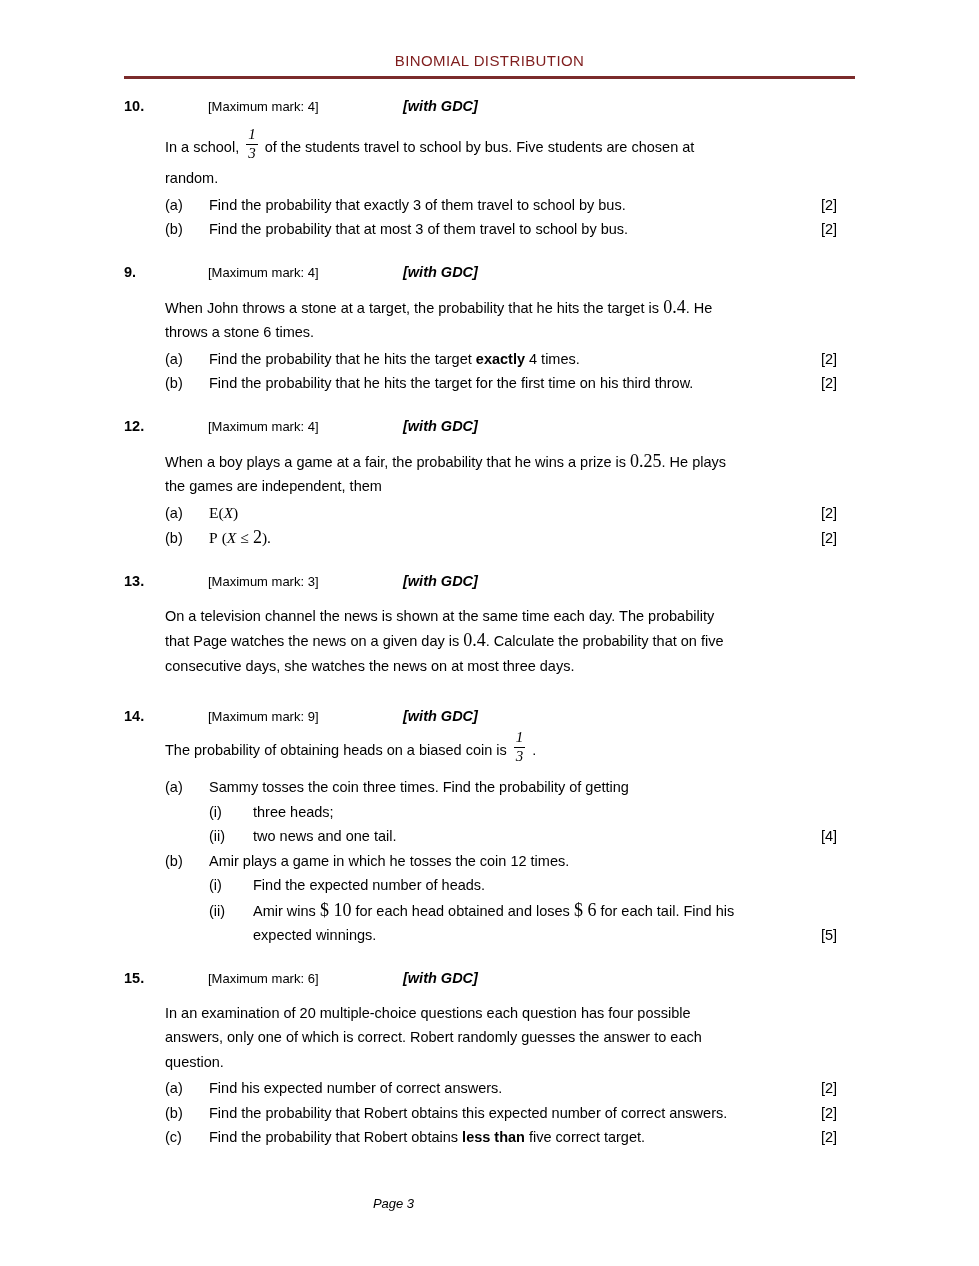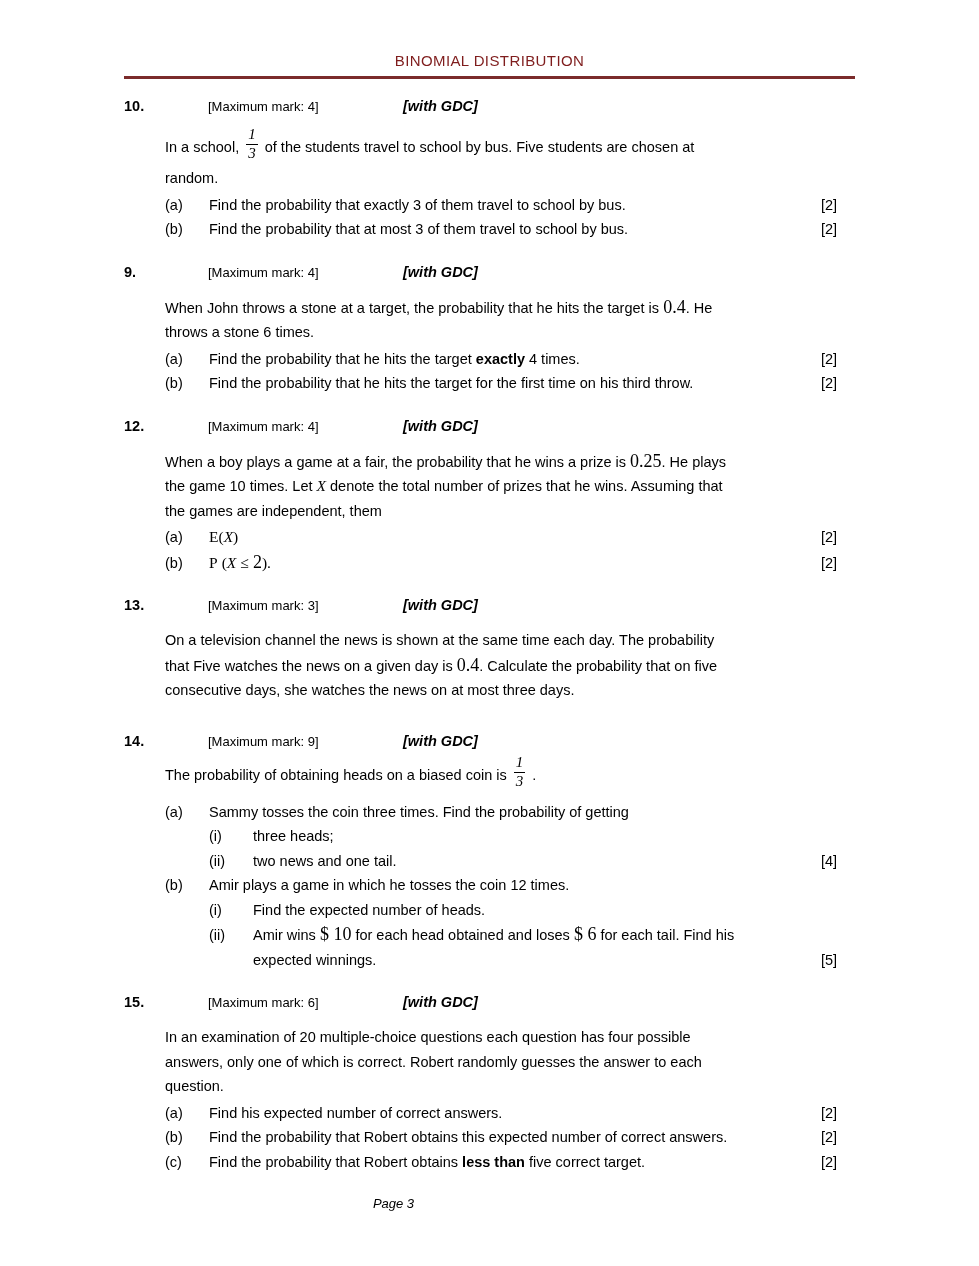--- a/index.html
+++ b/index.html
@@ -252,25 +252,20 @@
         <div class="q-num">12.</div>
         <div class="q-max">[Maximum mark: 4]</div>
         <div class="q-gdc">[with GDC]</div>
       </div>
       <div class="q-body">
         <div class="stem">
           <div>
             <span>When a boy plays a game at a fair, the probability that he wins a prize is</span>
             <span class="mn">0.25</span><span>. He plays</span>
           </div>
-          <div>
-            <span>the game 10 times. Let</span>
-            <span class="mi">X</span>
-            <span>denote the total number of prizes that he wins. Assuming that</span>
-          </div>
           <div>the games are independent, them</div>
         </div>
         <div class="parts">
           <div class="part">
             <div class="part-lab">(a)</div>
             <div class="part-txt">
               <span class="mo">E</span><span class="mo">(</span><span class="mi">X</span><span class="mo">)</span>
             </div>
             <div class="marks">[2]</div>
           </div>
@@ -293,21 +288,21 @@
     <div class="q">
       <div class="q-head">
         <div class="q-num">13.</div>
         <div class="q-max">[Maximum mark: 3]</div>
         <div class="q-gdc">[with GDC]</div>
       </div>
       <div class="q-body">
         <div class="stem">
           <div>On a television channel the news is shown at the same time each day. The probability</div>
           <div>
-            <span>that Five watches the news on a given day is</span>
+            <span>that Page watches the news on a given day is</span>
             <span class="mn">0.4</span><span>. Calculate the probability that on five</span>
           </div>
           <div>consecutive days, she watches the news on at most three days.</div>
         </div>
       </div>
     </div>
 
     <div class="gap-l"></div>
 
     <div class="q">

